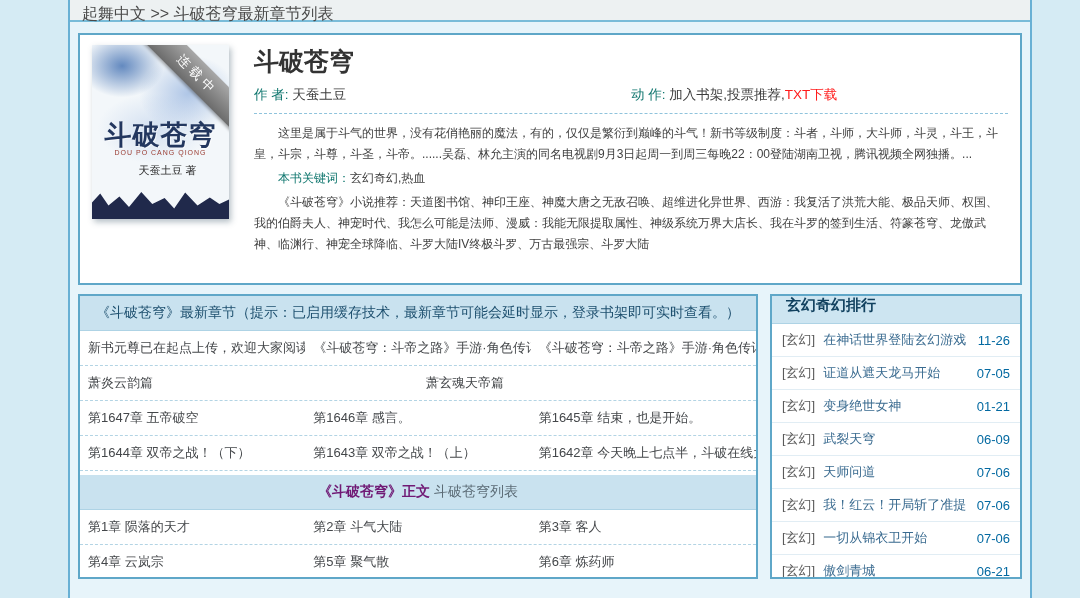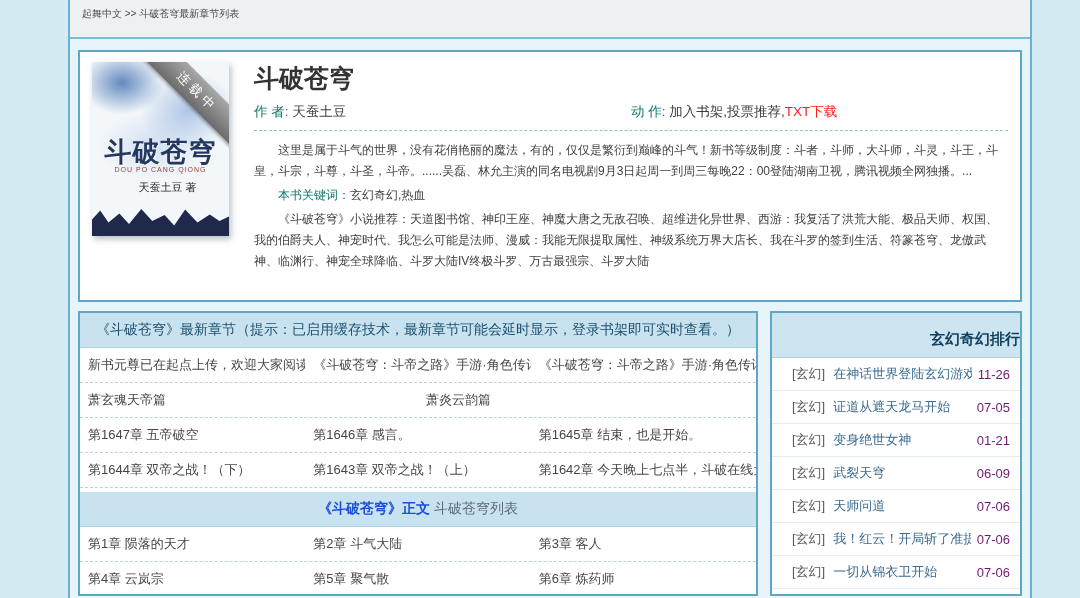--- a/index.html
+++ b/index.html
@@ -10,23 +10,23 @@
     font-family:"Liberation Sans","DejaVu Sans",sans-serif;
     color:#3c3c3c;
   }
   .container {
     width:964px; margin-left:68px; min-height:598px;
     background:#e7f4fa;
     border-left:2px solid #68b0d4; border-right:2px solid #68b0d4;
   }
   
   .breadcrumb {
-    height:39px; line-height:27px; background:#edf1f2;
+    height:22px; line-height:27px; background:#edf1f2;
     border-bottom:2px solid #79bcd9;
-    padding-left:12px; font-size:10px; color:#4a4a4a;
+    padding-left:12px; font-size:16px; color:#4a4a4a;
   }
   .breadcrumb a { color:#4a4a4a; text-decoration:none; }
   
   .bookbox {
     margin:11px 8px 9px 8px; background:#fff;
     border:2px solid #5fa7c8; padding:10px 12px 6px 12px;
     display:flex; height:252px; overflow:hidden;
   }
   .coverwrap { width:150px; flex:0 0 150px; }
   .cover {
@@ -77,43 +77,42 @@
   .descblock a { color:#3f3f3f; text-decoration:none; }
   
   .main-row { display:flex; margin:0 8px; gap:12px; }
   .box { background:#fff; border:2px solid #5fa7c8; }
   .left-col { width:680px; flex:0 0 680px; height:285px; overflow:hidden; }
   .sec-header {
     background:#c9e2ef; border-bottom:1px solid #aed3e5;
     text-align:center; font-size:14px; color:#1d4f6e;
     padding:8px 0; 
   }
-  .sec-header b { color:#1d4ed8; }
+  .sec-header b { color:#701a75; }
   .sec-header .sub { color:#5b6b75; margin-left:4px; font-weight:normal; }
   .sec-header.second { margin-top:4px; }
   .row { display:flex; border-bottom:1px dashed #b3d4e4; }
   .cell {
     flex:1 1 33.33%; padding:8px 4px 8px 8px; font-size:13px; color:#44474a;
     text-decoration:none; white-space:nowrap; overflow:hidden;
   }
   
   .sidebar { flex:1; height:285px; overflow:hidden; }
   .side-header {
     background:#cde5f1; border-bottom:1px solid #aed3e5;
     font-weight:bold; font-size:15px; color:#11415f;
-    padding:17px 0 8px 14px;
-    text-align:right;
+    padding:0 0 8px 14px;
   }
   .side-item {
-    display:flex; align-items:center; padding:7px 10px 7px 20px;
+    display:flex; align-items:center; padding:7px 10px 7px 10px;
     border-bottom:1px solid #e1edf4; font-size:13px;
   }
   .side-item .tag { color:#5a5a5a; margin-right:8px; }
   .side-item .stitle { flex:1; color:#3a6b90; text-decoration:none; white-space:nowrap; overflow:hidden; }
-  .side-item .sdate { color:#701a75; margin-left:6px; }
+  .side-item .sdate { color:#0369a1; margin-left:6px; }
 </style>
 </head>
 <body>
 
 <div class="container">
 
   <div class="breadcrumb">
     <a href="#">起舞中文 &gt;&gt; 斗破苍穹最新章节列表</a>
   </div>
 
@@ -153,22 +152,22 @@
       <div class="sec-header">《斗破苍穹》最新章节（提示：已启用缓存技术，最新章节可能会延时显示，登录书架即可实时查看。）</div>
       <div>
 
           <div class="row">
             <a href="#" class="cell">新书元尊已在起点上传，欢迎大家阅读。</a>
             <a href="#" class="cell">《斗破苍穹：斗帝之路》手游·角色传记</a>
             <a href="#" class="cell">《斗破苍穹：斗帝之路》手游·角色传记</a>
           </div>
 
           <div class="row">
+            <a href="#" class="cell">萧炎云韵篇</a>
             <a href="#" class="cell">萧玄魂天帝篇</a>
-            <a href="#" class="cell">萧炎云韵篇</a>
           </div>
 
           <div class="row">
             <a href="#" class="cell">第1647章 五帝破空</a>
             <a href="#" class="cell">第1646章 感言。</a>
             <a href="#" class="cell">第1645章 结束，也是开始。</a>
           </div>
 
           <div class="row">
             <a href="#" class="cell">第1644章 双帝之战！（下）</a>

